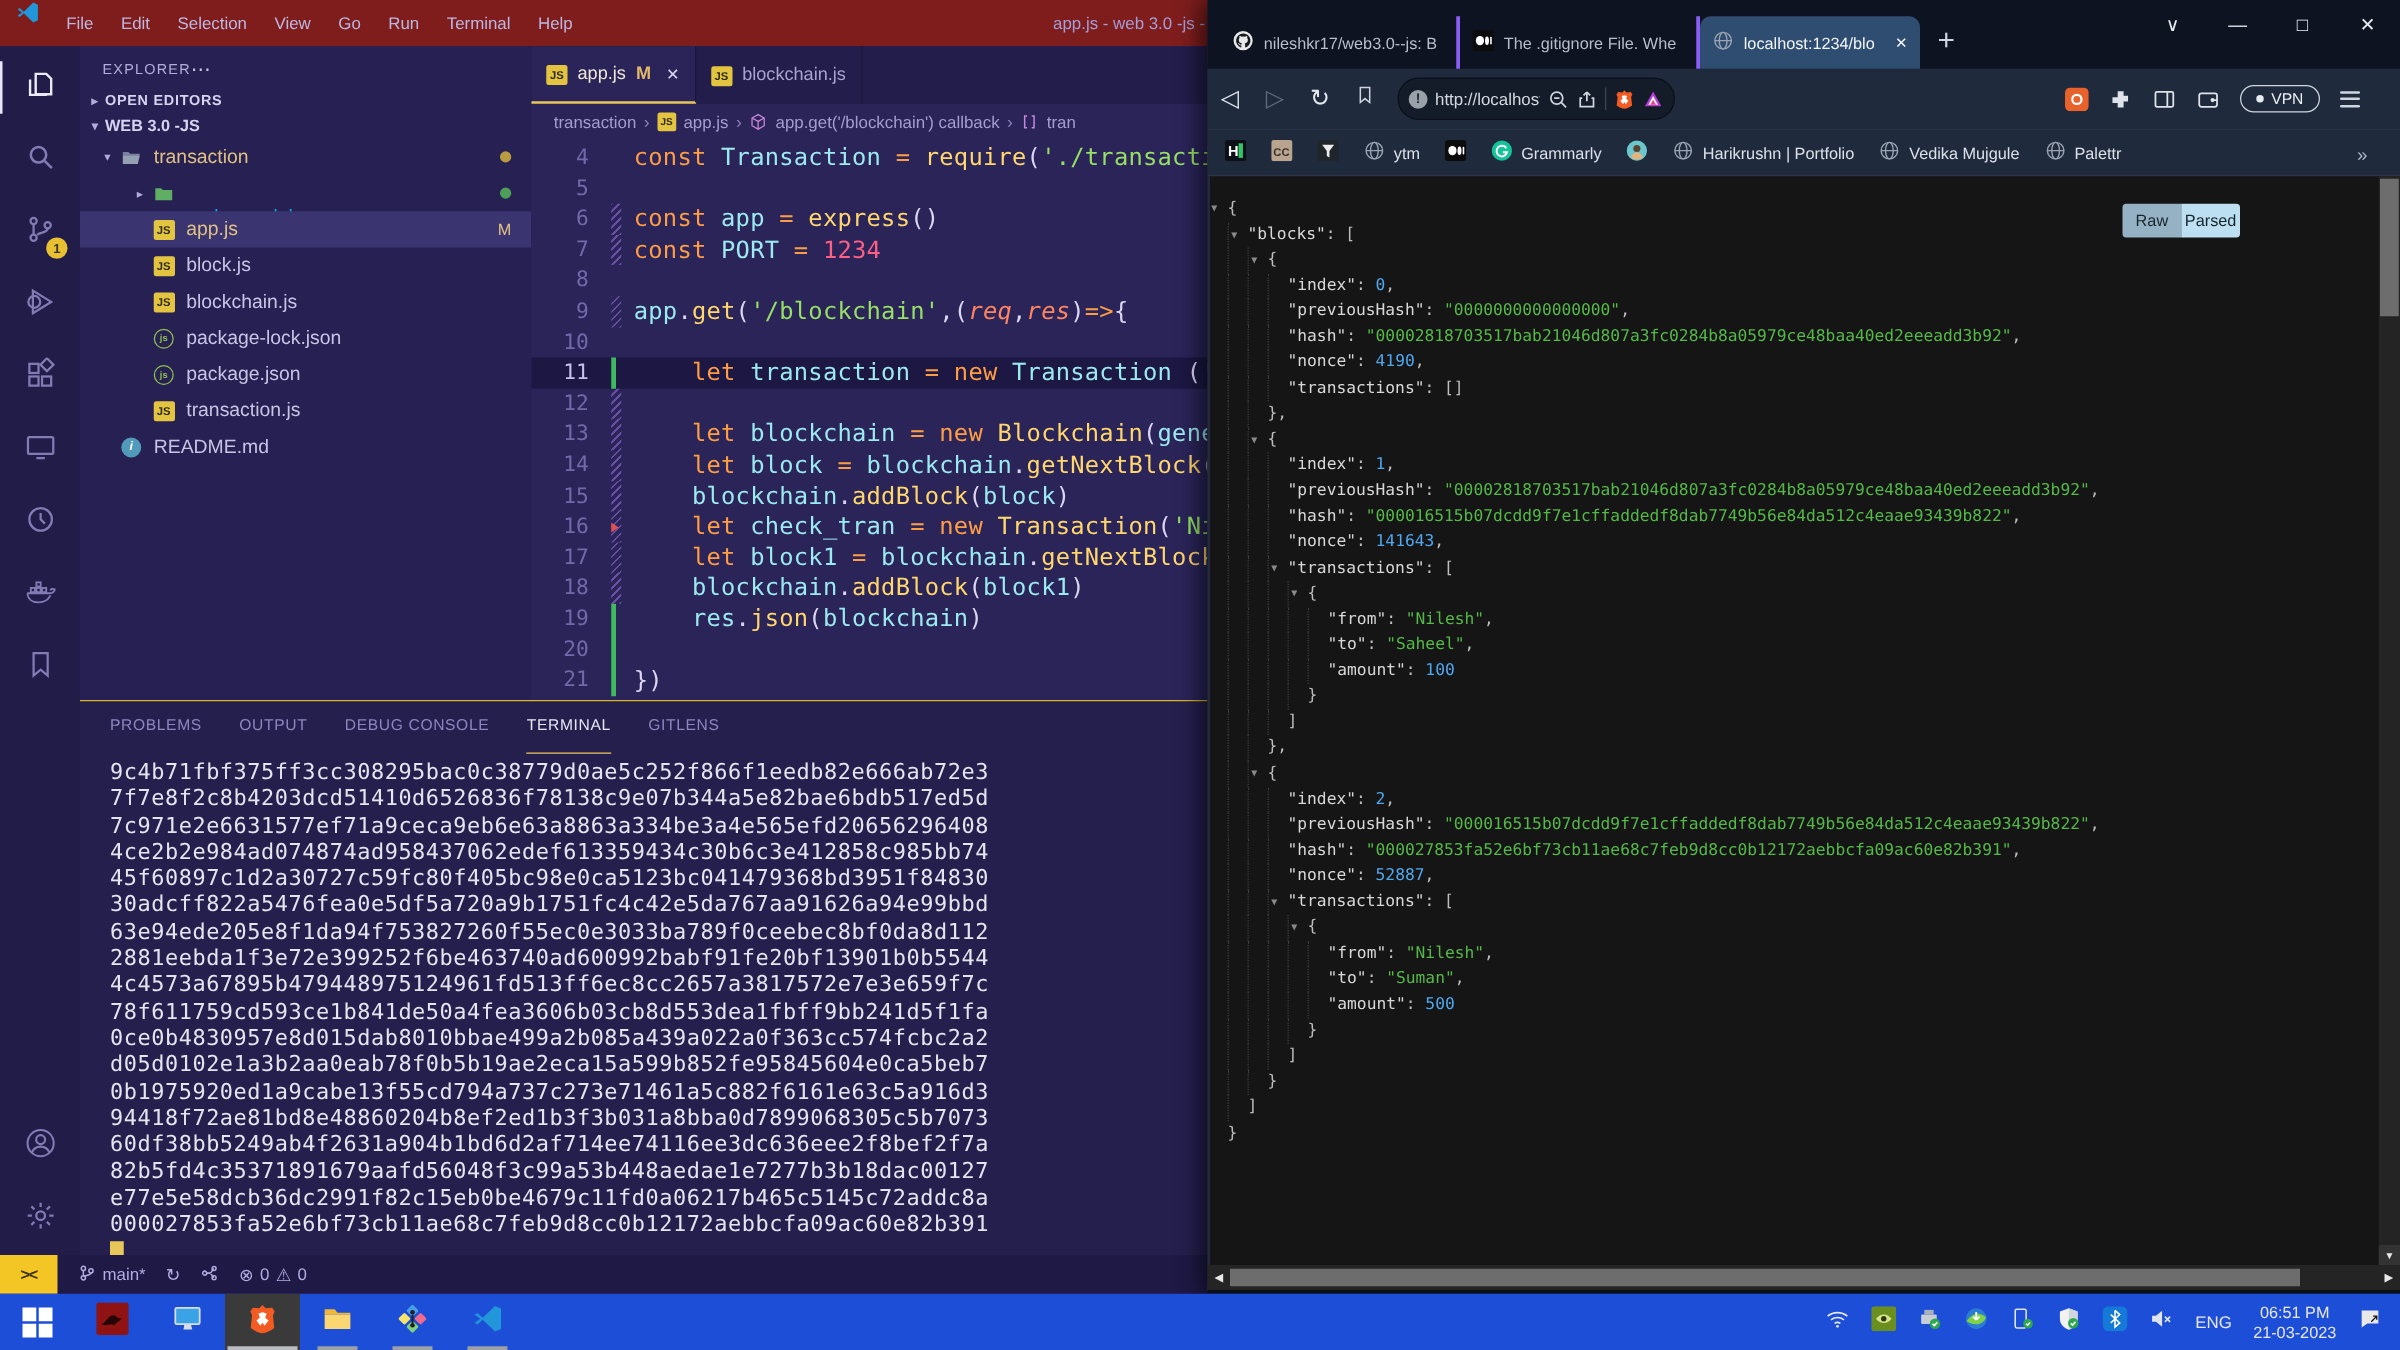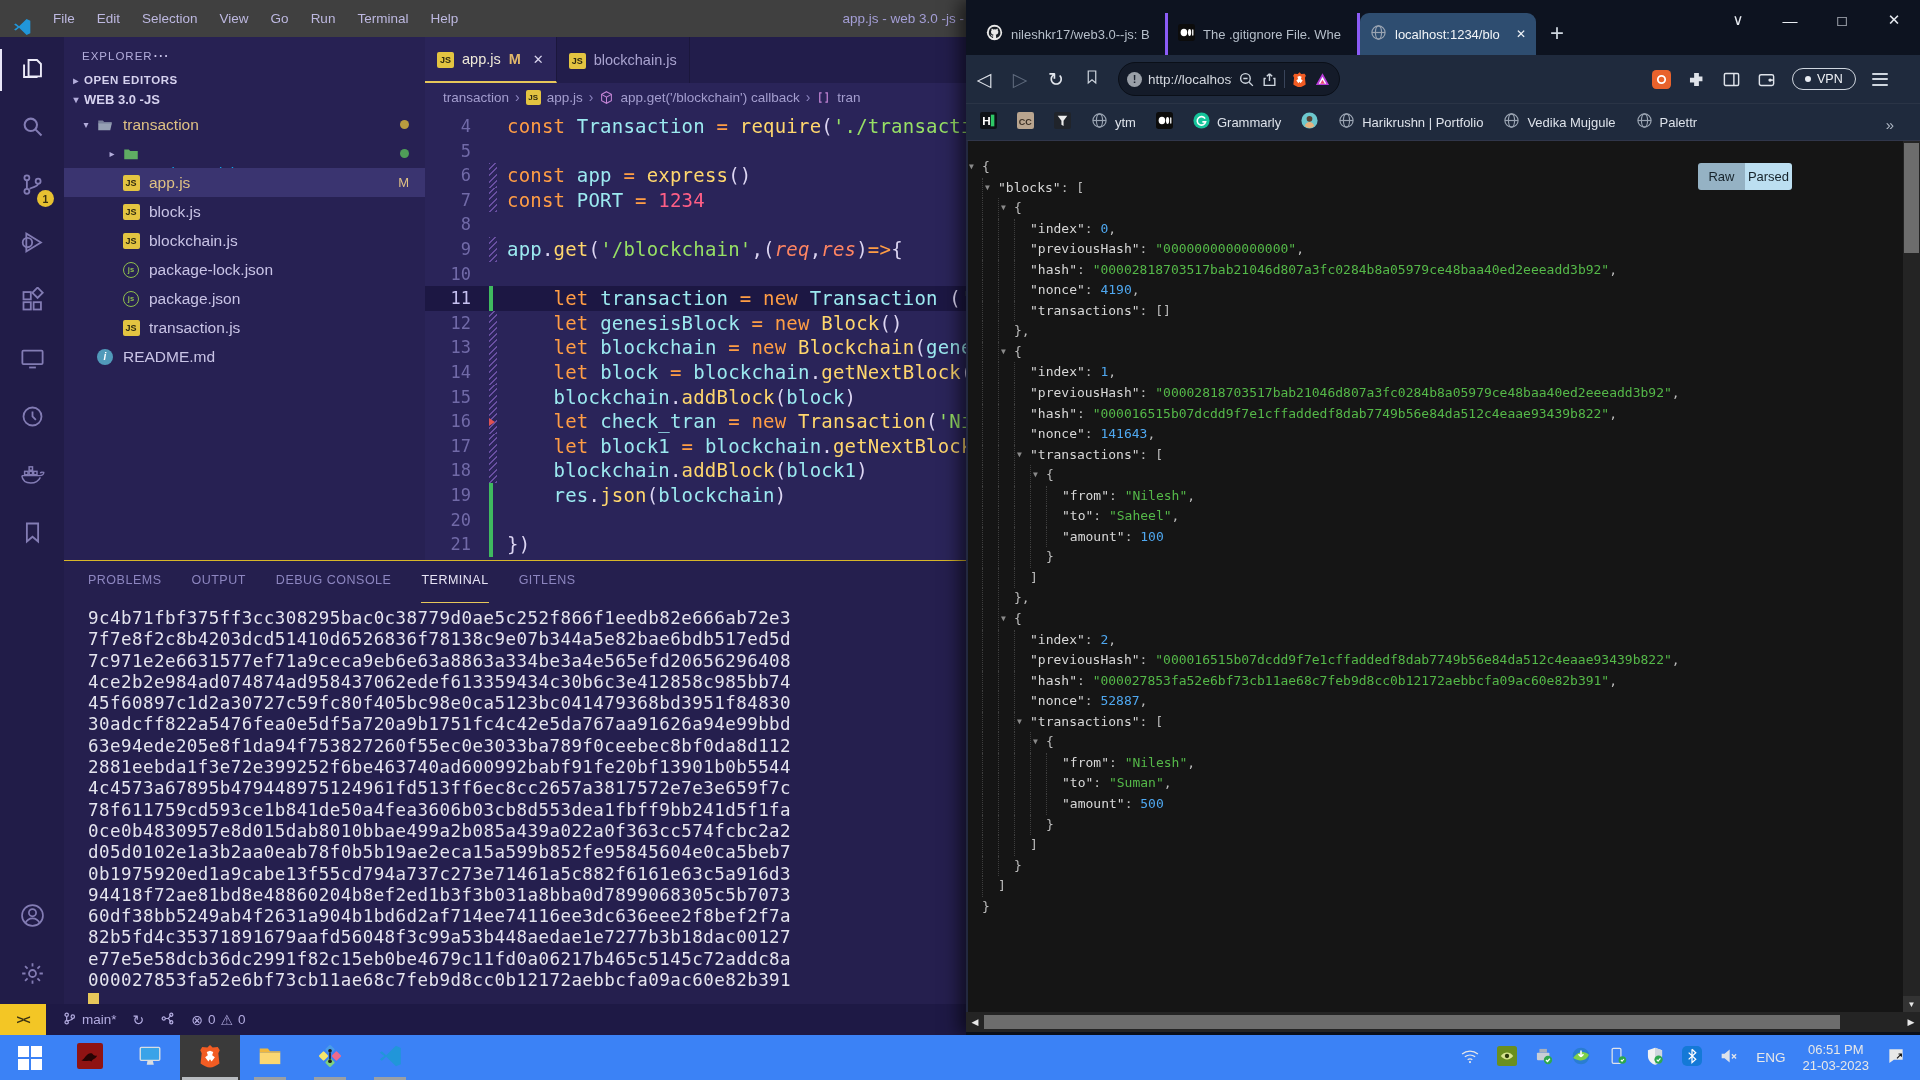--- a/index.html
+++ b/index.html
@@ -1,21 +1,21 @@
 <!DOCTYPE html>
 <html><head>
 <meta charset="utf-8">
 <style>
   * { margin:0; padding:0; box-sizing:border-box; }
   html,body { width:1920px; height:1080px; overflow:hidden; background:#000; font-family:"Liberation Sans",sans-serif; }
   .screen { position:relative; width:1920px; height:1080px; }
 
   
   .vscode { position:absolute; left:0; top:0; width:1920px; height:1035px; background:#2a2459; z-index:1; }
-  .vs-titlebar { position:absolute; left:0; top:0; width:100%; height:37px; background:#404040; display:flex; align-items:flex-end; }
+  .vs-titlebar { position:absolute; left:0; top:0; width:100%; height:37px; background:#7f1d1d; display:flex; align-items:flex-start; }
   .vs-logo { width:20px; height:20px; margin:0 10px 0 12px; }
   .vs-menus { display:flex; }
   .vs-menu { color:#bdb8e0; font-size:13.5px; padding:0 11px; line-height:37px; cursor:default; }
   .vs-title { position:absolute; right:956px; top:0; line-height:37px; color:#a49ed6; font-size:13.5px; white-space:nowrap; }
 
   .vs-activity { position:absolute; left:0; top:37px; width:64px; bottom:31px; background:#211c48; display:flex; flex-direction:column; align-items:center; padding-top:4px; }
   .act-item { position:relative; width:64px; height:58px; display:flex; align-items:center; justify-content:center; color:#837cb4; }
   .act-item.active { color:#eceaf8; }
   .act-item.active::before { content:""; position:absolute; left:0; top:8px; bottom:8px; width:2px; background:#e9e6f8; }
   .act-item svg { width:27px; height:27px; }
@@ -117,21 +117,21 @@
   .j-k{color:#d8d8d8;} .j-p{color:#bdbdbd;} .j-s{color:#55b949;} .j-n{color:#4fa8f0;}
   .vscroll { position:absolute; right:0; top:0; width:17px; height:872px; background:#242424; }
   .vscroll .thumb { position:absolute; left:1px; top:2px; width:15px; height:110px; background:#6d6d6d; }
   .vscroll .arr { position:absolute; left:0; bottom:0; width:17px; height:17px; background:#333; color:#e8e8e8; font-size:8px; display:flex; align-items:center; justify-content:center; }
   .hscroll { position:absolute; left:0; top:1012px; width:954px; height:20px; background:#242424; display:flex; align-items:center; }
   .hscroll .arr { width:18px; text-align:center; color:#e8e8e8; font-size:9px; flex:0 0 18px; }
   .hscroll .thumb { height:14px; background:#6d6d6d; width:856px; }
   .br-bottom { position:absolute; left:0; bottom:0; width:100%; height:3px; background:#0a0f1a; }
 
   
-  .taskbar { position:absolute; left:0; bottom:0; width:1920px; height:45px; background:#3b82f6; z-index:20; display:flex; align-items:center; }
+  .taskbar { position:absolute; left:0; bottom:0; width:1920px; height:45px; background:#1d4ed8; z-index:20; display:flex; align-items:center; }
   .tb-apps { display:flex; align-items:center; height:100%; }
   .tb-app { position:relative; width:60px; height:45px; display:flex; align-items:center; justify-content:center; }
   .tb-app svg { width:26px; height:26px; }
   .tb-app.focused { background:#3a3a3a; }
   .tb-app.open::after { content:""; position:absolute; bottom:0; left:14px; right:14px; height:3px; background:#9aa0a6; }
   .tb-app.focused::after { left:2px; right:2px; background:#b8bcc0; }
   .start-grid { display:grid; grid-template-columns:11px 11px; grid-template-rows:11px 11px; gap:2px; }
   .start-grid i { background:#fff; }
   .tb-tray { margin-left:auto; display:flex; align-items:center; gap:17px; padding-right:14px; color:#e8e8e8; }
   .tb-tray .ic svg { width:20px; height:20px; }
@@ -366,21 +366,21 @@
         </div>
       <div class="vs-code" id="vs-code">
           <div class="code-line"><span class="ln">4</span><span class="deco"></span><span class="ctext"><span class="tk-kw">const </span><span class="tk-id">Transaction </span><span class="tk-op">= </span><span class="tk-fn">require</span><span class="tk-pn">(</span><span class="tk-str">'./transaction'</span><span class="tk-pn">)</span></span></div>
           <div class="code-line"><span class="ln">5</span><span class="deco"></span><span class="ctext"></span></div>
           <div class="code-line"><span class="ln">6</span><span class="deco h"></span><span class="ctext"><span class="tk-kw">const </span><span class="tk-id">app </span><span class="tk-op">= </span><span class="tk-fn">express</span><span class="tk-pn">()</span></span></div>
           <div class="code-line"><span class="ln">7</span><span class="deco h"></span><span class="ctext"><span class="tk-kw">const </span><span class="tk-id">PORT </span><span class="tk-op">= </span><span class="tk-num">1234</span></span></div>
           <div class="code-line"><span class="ln">8</span><span class="deco"></span><span class="ctext"></span></div>
           <div class="code-line"><span class="ln">9</span><span class="deco h"></span><span class="ctext"><span class="tk-id">app</span><span class="tk-pn">.</span><span class="tk-fn">get</span><span class="tk-pn">(</span><span class="tk-str">'/blockchain'</span><span class="tk-pn">,(</span><span class="tk-prm">req</span><span class="tk-pn">,</span><span class="tk-prm">res</span><span class="tk-pn">)</span><span class="tk-op">=&gt;</span><span class="tk-pn">{</span></span></div>
           <div class="code-line"><span class="ln">10</span><span class="deco"></span><span class="ctext"></span></div>
           <div class="code-line current"><span class="ln">11</span><span class="deco g"></span><span class="ctext"><span class="tk-pn">    </span><span class="tk-kw">let </span><span class="tk-id">transaction </span><span class="tk-op">= </span><span class="tk-kw">new </span><span class="tk-id">Transaction </span><span class="tk-pn">(</span><span class="tk-str">'Niles</span></span></div>
-          <div class="code-line"><span class="ln">12</span><span class="deco h"></span><span class="ctext"><span class="tk-pn">    </span><span class="tk-kw">let </span><span class="tk-id">genesisBlock </span><span class="tk-op">= </span><span class="tk-kw">new </span><span class="tk-fn">Block</span><span class="tk-pn">()</span></span></div>
+          <div class="code-line"><span class="ln">12</span><span class="deco h"></span></div>
           <div class="code-line"><span class="ln">13</span><span class="deco h"></span><span class="ctext"><span class="tk-pn">    </span><span class="tk-kw">let </span><span class="tk-id">blockchain </span><span class="tk-op">= </span><span class="tk-kw">new </span><span class="tk-fn">Blockchain</span><span class="tk-pn">(</span><span class="tk-id">genesisBl</span></span></div>
           <div class="code-line"><span class="ln">14</span><span class="deco h"></span><span class="ctext"><span class="tk-pn">    </span><span class="tk-kw">let </span><span class="tk-id">block </span><span class="tk-op">= </span><span class="tk-id">blockchain</span><span class="tk-pn">.</span><span class="tk-fn">getNextBlock</span><span class="tk-pn">([</span><span class="tk-id">tran</span></span></div>
           <div class="code-line"><span class="ln">15</span><span class="deco h"></span><span class="ctext"><span class="tk-pn">    </span><span class="tk-id">blockchain</span><span class="tk-pn">.</span><span class="tk-fn">addBlock</span><span class="tk-pn">(</span><span class="tk-id">block</span><span class="tk-pn">)</span></span></div>
           <div class="code-line"><span class="ln">16</span><span class="deco h red"></span><span class="ctext"><span class="tk-pn">    </span><span class="tk-kw">let </span><span class="tk-id">check_tran </span><span class="tk-op">= </span><span class="tk-kw">new </span><span class="tk-fn">Transaction</span><span class="tk-pn">(</span><span class="tk-str">'Nilesh'</span></span></div>
           <div class="code-line"><span class="ln">17</span><span class="deco h"></span><span class="ctext"><span class="tk-pn">    </span><span class="tk-kw">let </span><span class="tk-id">block1 </span><span class="tk-op">= </span><span class="tk-id">blockchain</span><span class="tk-pn">.</span><span class="tk-fn">getNextBlock</span><span class="tk-pn">([</span><span class="tk-id">che</span></span></div>
           <div class="code-line"><span class="ln">18</span><span class="deco h"></span><span class="ctext"><span class="tk-pn">    </span><span class="tk-id">blockchain</span><span class="tk-pn">.</span><span class="tk-fn">addBlock</span><span class="tk-pn">(</span><span class="tk-id">block1</span><span class="tk-pn">)</span></span></div>
           <div class="code-line"><span class="ln">19</span><span class="deco g"></span><span class="ctext"><span class="tk-pn">    </span><span class="tk-id">res</span><span class="tk-pn">.</span><span class="tk-fn">json</span><span class="tk-pn">(</span><span class="tk-id">blockchain</span><span class="tk-pn">)</span></span></div>
           <div class="code-line"><span class="ln">20</span><span class="deco g"></span><span class="ctext"></span></div>
           <div class="code-line"><span class="ln">21</span><span class="deco g"></span><span class="ctext"><span class="tk-pn">})</span></span></div>
         </div>

